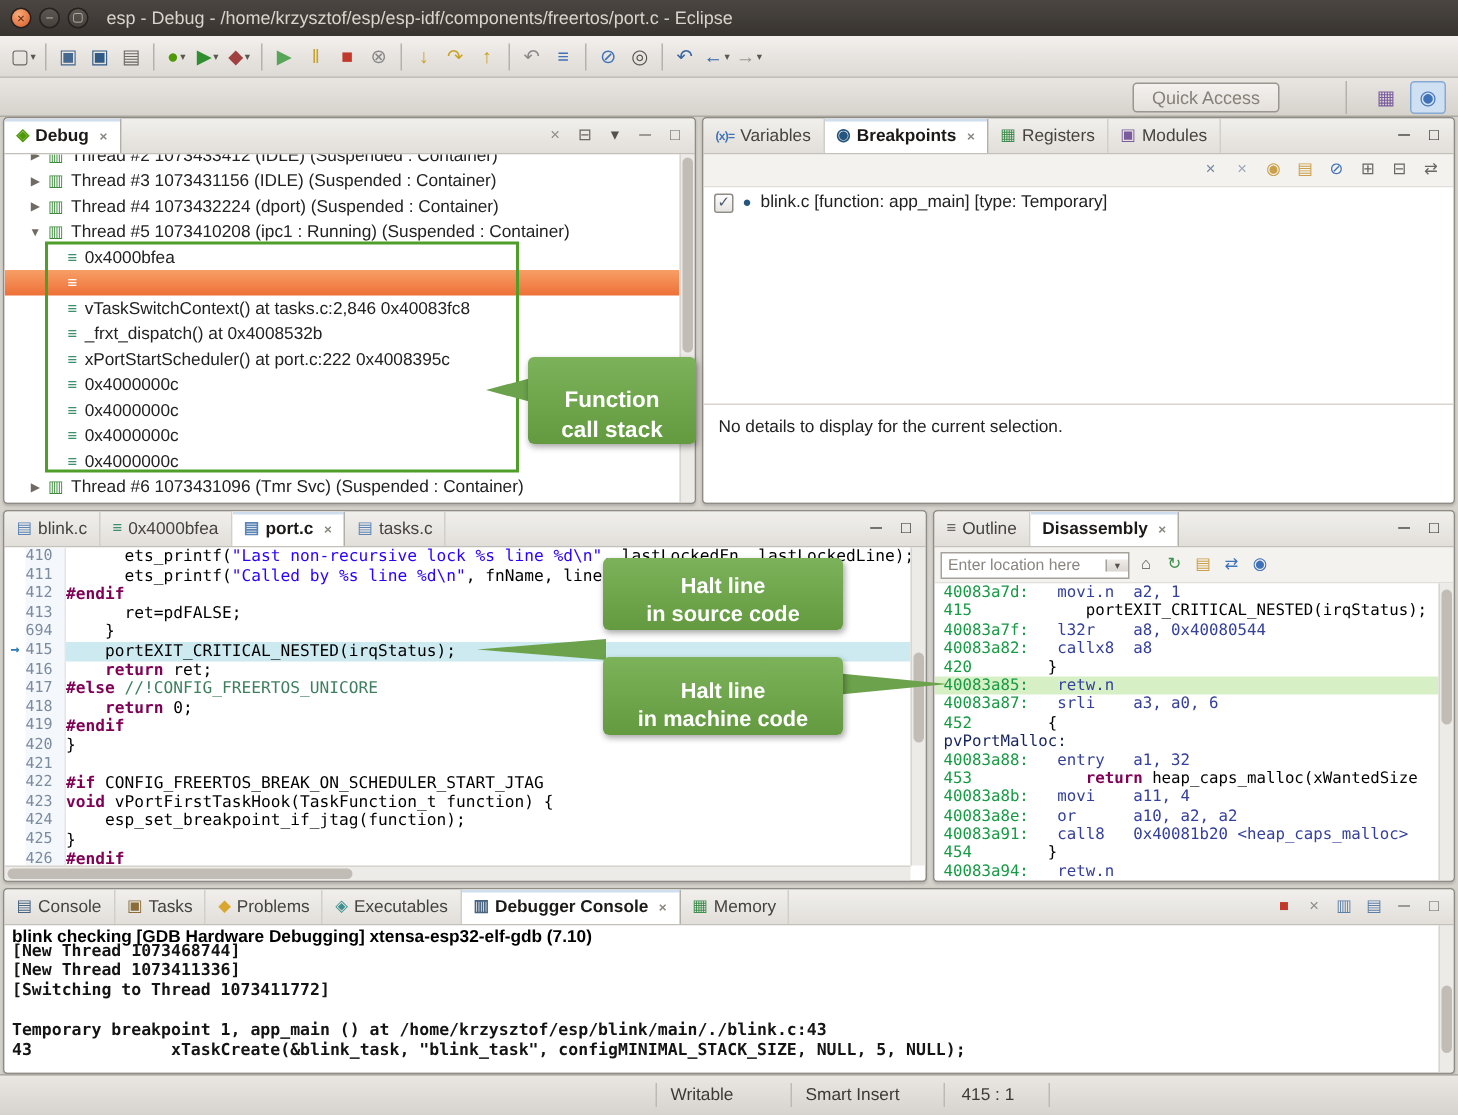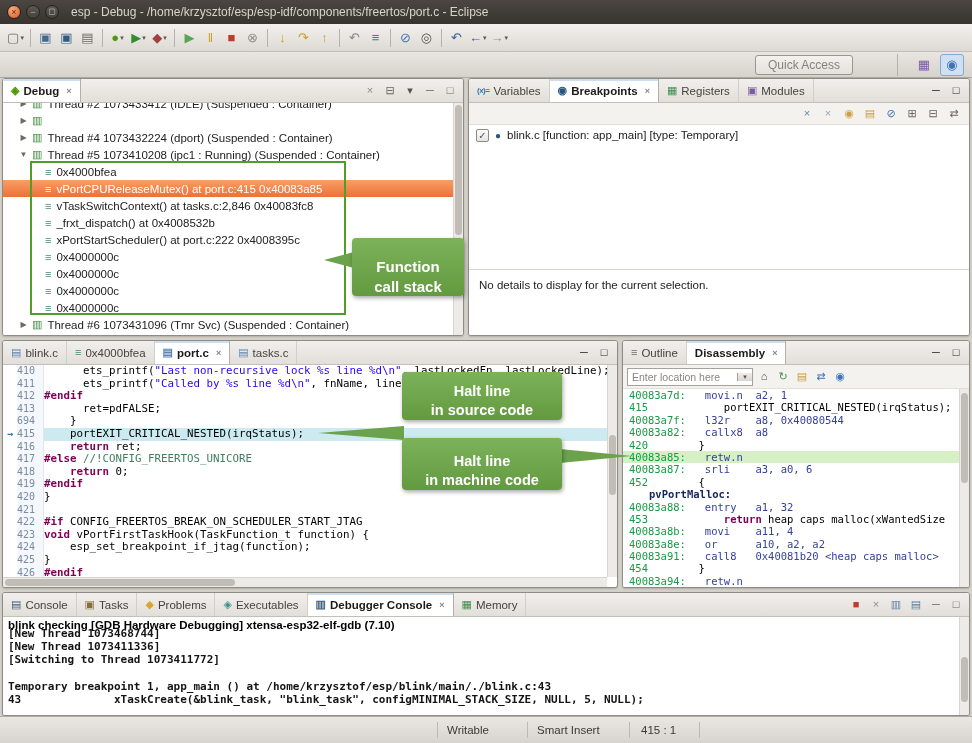--- a/index.html
+++ b/index.html
@@ -116,21 +116,21 @@
     font-size:7px; display:flex; align-items:center; justify-content:center; color:#55524e; }
   #dis-icons { display:flex; gap:5px; align-items:center; }
   #disasm-panel .pbody { top:48px; right:10px; }
   #disasm-panel .vscroll { top:48px; }
   .dl { height:12.4px; font-family:"DejaVu Sans Mono",monospace; font-size:10.5px; line-height:12.4px;
     white-space:pre; padding-left:6px; overflow:hidden; }
   .dl.hl { background:#d6efc5; }
   .d-addr { color:#169a43; }
   .d-ins { color:#34409b; }
   .d-src { color:#000; }
-  .d-lbl { color:#16245e; font-weight:bold;margin-left:20px; }
+  .d-lbl { color:#16245e; font-weight:normal; }
   .d-kw { color:#7f0055; font-weight:bold; }
 
   
   #console-panel { left:2px; top:592px; width:968px; height:124px; }
   #console-panel .pbody { right:10px; padding:2px 0 0 5px; }
   .console-header { font-weight:bold; font-size:11.5px; color:#000; height:14px; white-space:nowrap; }
   .cline { font-family:"DejaVu Sans Mono",monospace; font-size:11px; line-height:13.2px;
     font-weight:bold; color:#141414; white-space:pre; height:13.2px; }
   .cline.clip { margin-top:-6px; }
 
@@ -278,38 +278,38 @@
   <div class="pbody">
     <div id="debug-tree">
         <div class="trow thread clip">
           <span class="exp">▶</span>
           <span class="ticon tic-thread">▥</span>
           <span class="rlabel">Thread #2 1073433412 (IDLE) (Suspended : Container)</span>
         </div>
         <div class="trow thread">
           <span class="exp">▶</span>
           <span class="ticon tic-thread">▥</span>
+          <span class="rlabel">Thread #3 1073431156 (IDLE) (Suspended : Container)</span>
         </div>
         <div class="trow thread">
           <span class="exp">▶</span>
           <span class="ticon tic-thread">▥</span>
           <span class="rlabel">Thread #4 1073432224 (dport) (Suspended : Container)</span>
         </div>
         <div class="trow thread">
           <span class="exp">▼</span>
           <span class="ticon tic-thread">▥</span>
           <span class="rlabel">Thread #5 1073410208 (ipc1 : Running) (Suspended : Container)</span>
         </div>
         <div class="trow frame">
           <span class="ticon tic-frame">≡</span>
           <span class="rlabel">0x4000bfea</span>
         </div>
         <div class="trow frame sel">
           <span class="ticon tic-frame">≡</span>
-          <span class="rlabel">vPortCPUReleaseMutex() at port.c:415 0x40083a85</span>
         </div>
         <div class="trow frame">
           <span class="ticon tic-frame">≡</span>
           <span class="rlabel">vTaskSwitchContext() at tasks.c:2,846 0x40083fc8</span>
         </div>
         <div class="trow frame">
           <span class="ticon tic-frame">≡</span>
           <span class="rlabel">_frxt_dispatch() at 0x4008532b</span>
         </div>
         <div class="trow frame">

